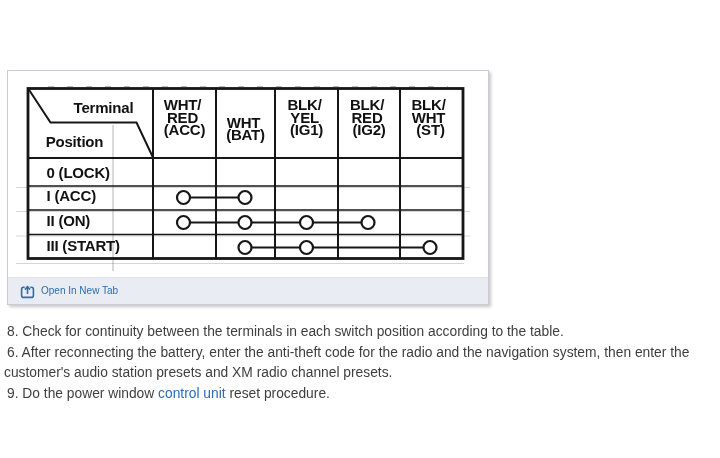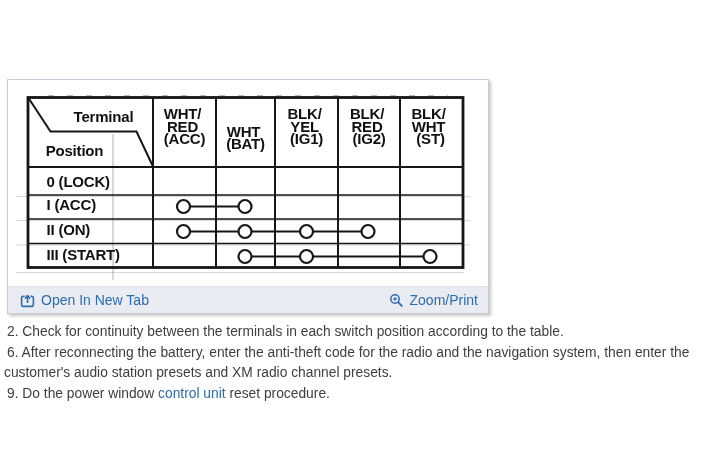--- a/index.html
+++ b/index.html
@@ -12,39 +12,38 @@
   a.lnk { color:#2c6cb0; text-decoration:none; cursor:pointer; }
 
   
   #intro { position:absolute; left:6px; top:9px; width:710px; }
 
   
   #figure-panel {
     position:absolute; left:7px; top:70px; width:482px; height:235px;
     background:#fff; border:1px solid #c9cdd3;
     box-shadow:2px 2px 3px rgba(0,0,0,0.22);
-    margin-top:9px;
   }
   #figure-image { position:absolute; left:0; top:10px; width:480px; height:198px; }
 
   
   .grid-line  { stroke:#161616; fill:none; }
   .tbl-text   { font-family:"Liberation Sans", sans-serif; font-weight:bold;
                 font-size:15px; fill:#111; letter-spacing:-0.2px; }
   .conn-line  { stroke:#161616; stroke-width:2.2; }
   .conn-circle{ stroke:#161616; stroke-width:2.2; fill:#fff; }
   .scan-noise { stroke:#9a9a9a; stroke-width:1; opacity:0.4; }
   .scan-dash  { stroke:#6b6b6b; stroke-width:1.2; opacity:0.45; }
 
   
   #figure-bar {
     position:absolute; left:0; right:0; bottom:0; height:27px;
     background:#e9edf3; border-top:1px solid #dfe4ea;
     display:flex; align-items:center; justify-content:space-between;
-    padding:0 10px 0 12px; font-size:14px;
+    padding:0 10px 0 12px; font-size:10px;
   }
   .bar-link { display:inline-flex; align-items:center; gap:6px; color:#2c6cb0; cursor:pointer; }
   .bar-link svg { display:block; }
 
   
   #steps { position:absolute; left:4px; top:322px; width:712px; }
   .step { text-indent:3px; }
 </style>
 </head>
 <body>
@@ -131,31 +130,22 @@
     <div id="figure-bar">
       <span class="bar-link">
         <svg width="15" height="15" viewBox="0 0 15 15">
           <rect x="1.6" y="3.2" width="11.8" height="10.2" rx="2" fill="none" stroke="#2c6cb0" stroke-width="1.6"></rect>
           <rect x="4.6" y="2.2" width="5.8" height="5.4" fill="#e9edf3"></rect>
           <line x1="7.5" y1="10" x2="7.5" y2="3.4" stroke="#2c6cb0" stroke-width="1.6"></line>
           <polyline points="4.9,5.6 7.5,2.8 10.1,5.6" fill="none" stroke="#2c6cb0" stroke-width="1.6"></polyline>
         </svg>
         <span>Open In New Tab</span>
       </span>
-      <span class="bar-link">
-        <svg width="15" height="15" viewBox="0 0 15 15">
-          <circle cx="6" cy="6" r="4.2" fill="none" stroke="#2c6cb0" stroke-width="1.5"></circle>
-          <line x1="6" y1="4.2" x2="6" y2="7.8" stroke="#2c6cb0" stroke-width="1.3"></line>
-          <line x1="4.2" y1="6" x2="7.8" y2="6" stroke="#2c6cb0" stroke-width="1.3"></line>
-          <line x1="9.3" y1="9.3" x2="12.8" y2="12.8" stroke="#2c6cb0" stroke-width="1.8" stroke-linecap="round"></line>
-        </svg>
-        <span>Zoom/Print</span>
-      </span>
     </div>
   </div>
 
   <div id="steps">
-    <div class="step">2. Check for continuity between the terminals in each switch position according to the table.</div>
+    <div class="step">8. Check for continuity between the terminals in each switch position according to the table.</div>
     <div class="step">6. After reconnecting the battery, enter the anti-theft code for the radio and the navigation system, then enter the customer's audio station presets and XM radio channel presets.</div>
     <div class="step"><span>9. Do the power window </span><a class="lnk">control unit</a><span> reset procedure.</span></div>
   </div>
 
 </div>
 
 </body></html>

